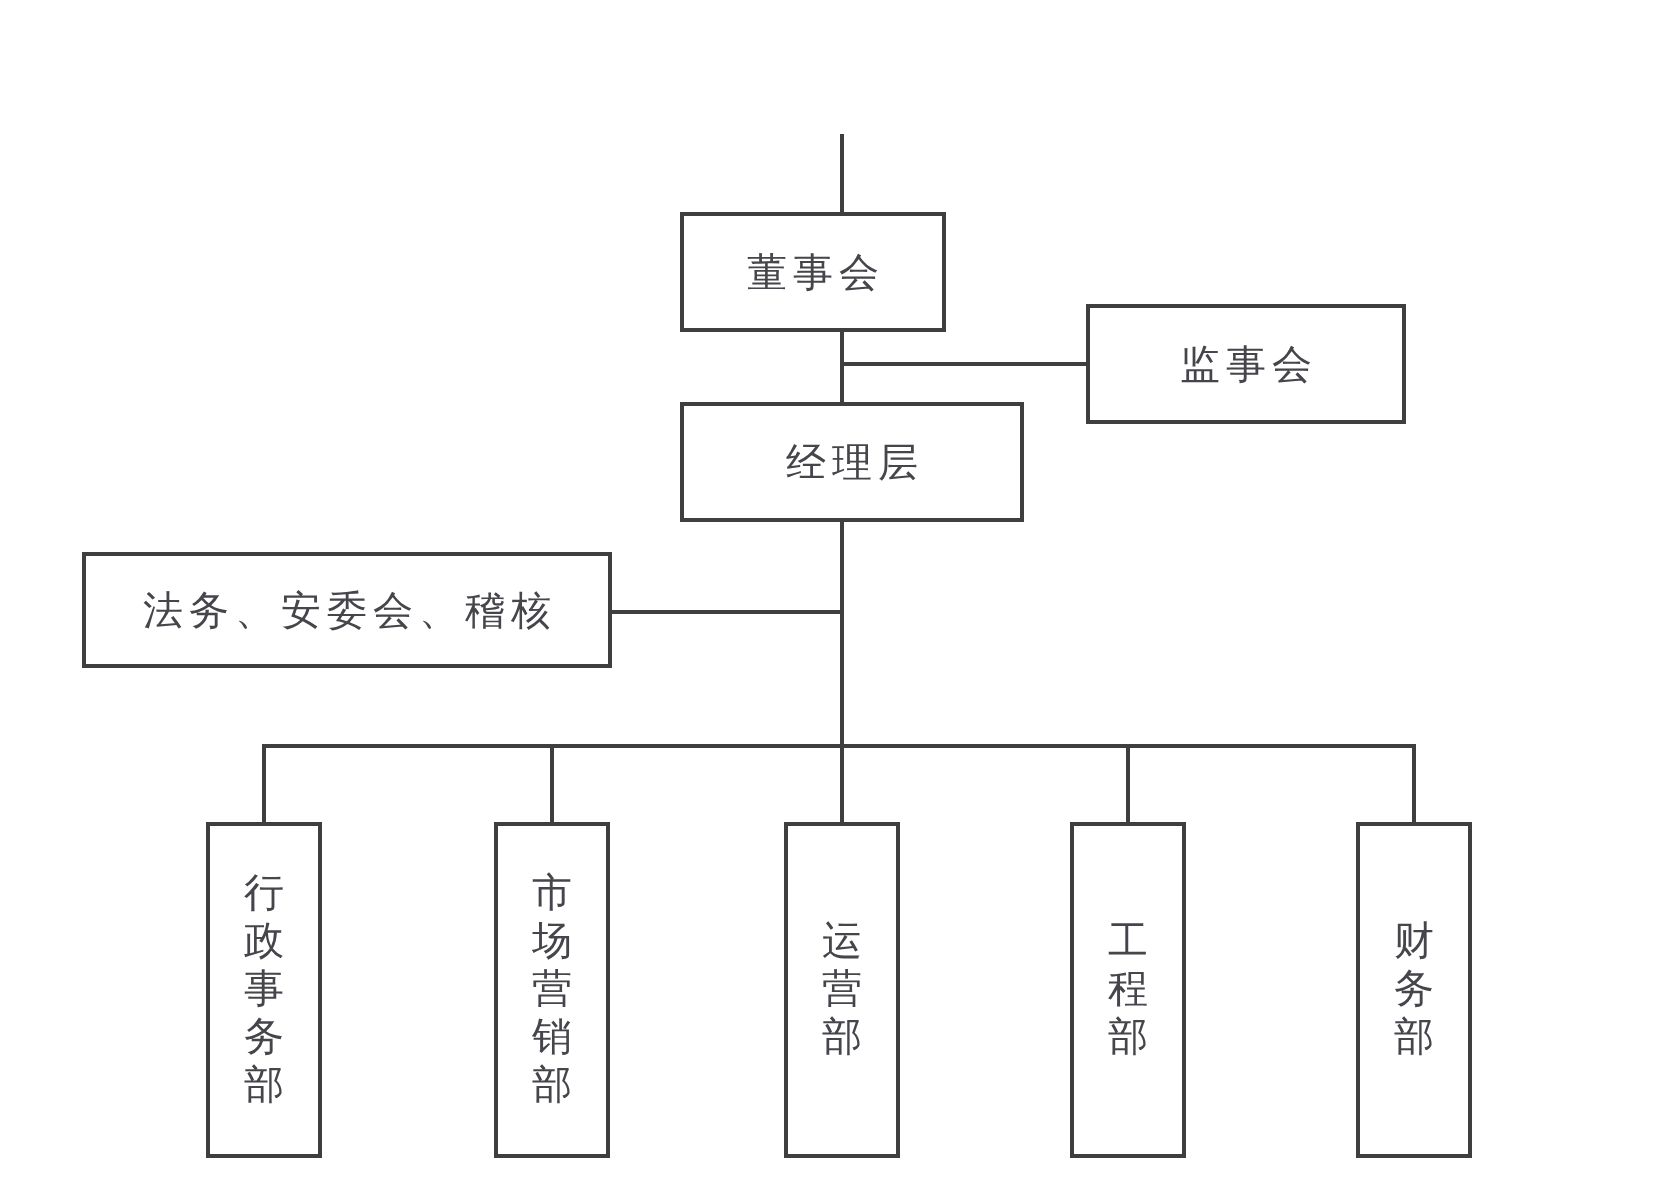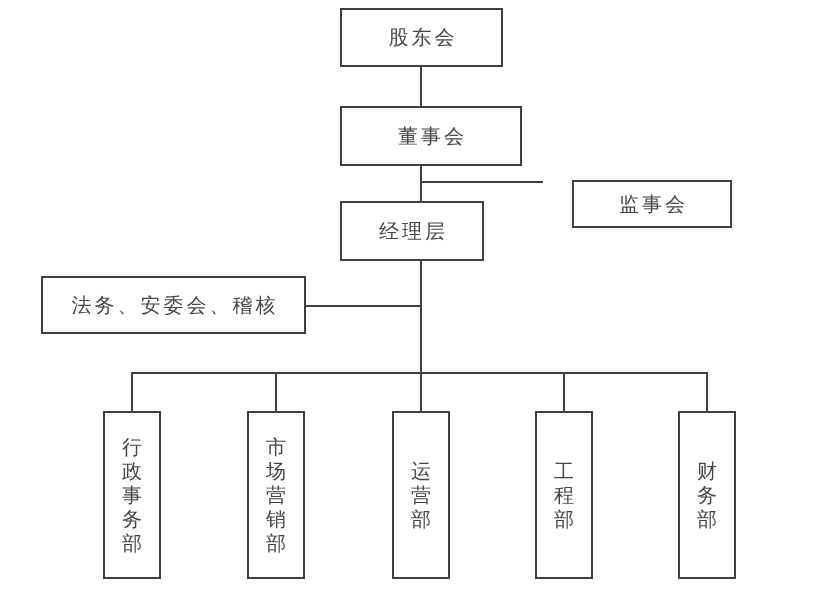--- a/index.html
+++ b/index.html
@@ -33,23 +33,23 @@
   .node .label { text-indent: 3px; } 
   .vnode { letter-spacing: 0; }
   .vnode .label { text-indent: 0; white-space: normal; }
   .vchar { display: block; line-height: 24px; font-size: 20px; }
   .line {
     position: absolute;
     background: var(--line);
   }
   
   .n-shareholders { left: 340px; top: 8px;   width: 163px; height: 59px; }
-  .n-board        { left: 340px; top: 106px; width: 182px; height: 60px; }
-  .n-supervisory  { left: 572px; top: 152px; width: 160px; height: 48px; margin-top: 28px; }
-  .n-management   { left: 340px; top: 201px; width: 144px; height: 60px; }
+  .n-board        { left: 340px; top: 106px; width: 133px; height: 60px; }
+  .n-supervisory  { left: 543px; top: 152px; width: 160px; height: 60px; }
+  .n-management   { left: 340px; top: 201px; width: 172px; height: 60px; }
   .n-staff        { left: 41px;  top: 276px; width: 265px; height: 58px; }
   .n-dept         { top: 411px; width: 58px; height: 168px; }
   .n-admin       { left: 103px; }
   .n-marketing   { left: 247px; }
   .n-operations  { left: 392px; }
   .n-engineering { left: 535px; }
   .n-finance     { left: 678px; }
   
   .l-shareholders-board { left: 420px; top: 67px;  width: 2px;   height: 39px; }
   .l-board-management   { left: 420px; top: 165px; width: 2px;   height: 36px; }
@@ -74,23 +74,20 @@
   <div class="line l-supervisory"></div>
   <div class="line l-management-bus"></div>
   <div class="line l-staff"></div>
   <div class="line l-bus"></div>
   <div class="line l-drop l-drop-admin"></div>
   <div class="line l-drop l-drop-marketing"></div>
   <div class="line l-drop l-drop-operations"></div>
   <div class="line l-drop l-drop-engineering"></div>
   <div class="line l-drop l-drop-finance"></div>
 
-  <div class="node n-shareholders">
-    <span class="label">股东会</span>
-  </div>
 
   <div class="node n-board">
     <span class="label">董事会</span>
   </div>
 
   <div class="node n-supervisory">
     <span class="label">监事会</span>
   </div>
 
   <div class="node n-management">

